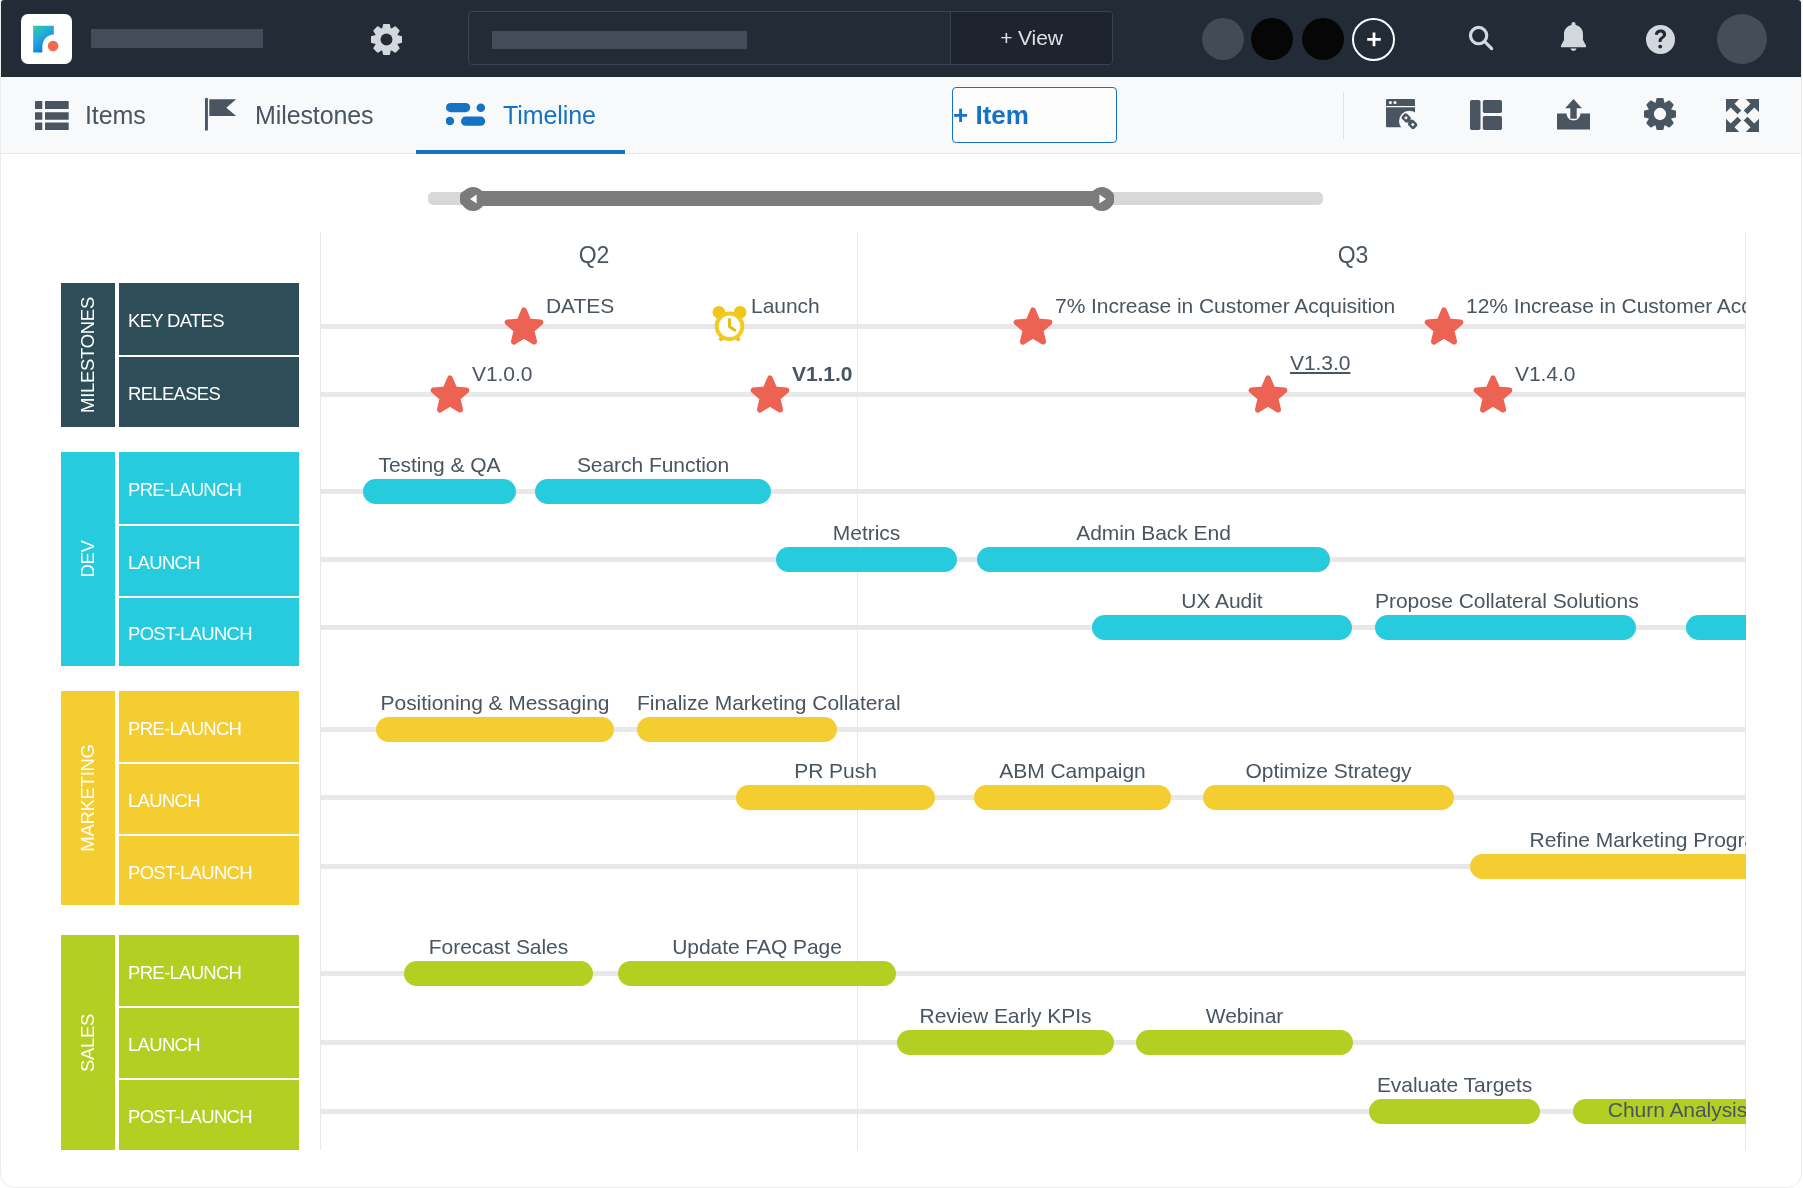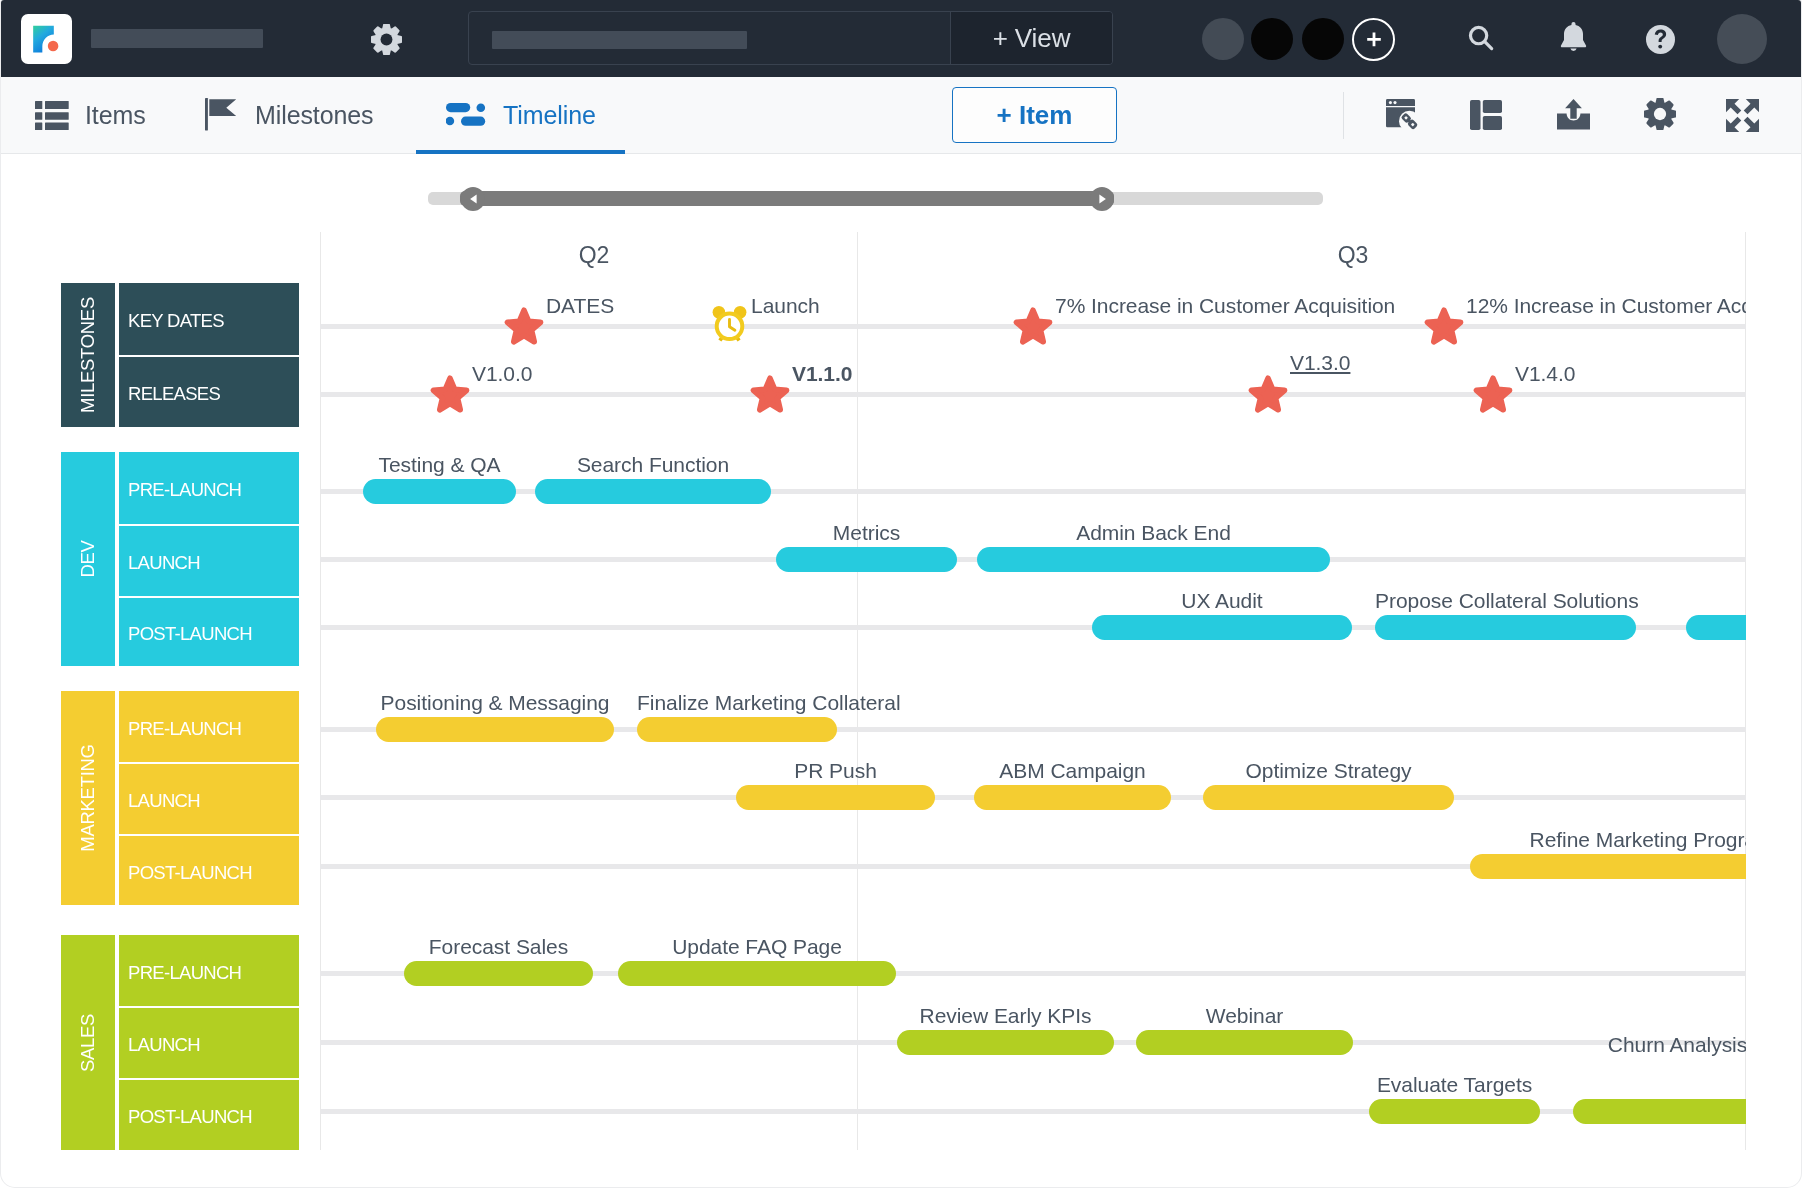--- a/index.html
+++ b/index.html
@@ -35,21 +35,21 @@
     position:absolute; left:467px; top:11px; width:645px; height:54px;
     border:1px solid #39424f; border-radius:4px;
   }
   .redact-2 {
     position:absolute; left:23px; top:19px; width:255px; height:18px;
     background:#434c58; border-radius:1px;
   }
   .viewbtn {
     position:absolute; right:0; top:0; width:162px; height:52px;
     border-left:1px solid #39424f; background:#1d242e;
-    color:#dbe0e6; font-size:26px; letter-spacing:-0.1px;
+    color:#dbe0e6; font-size:21px; letter-spacing:-0.1px;
     display:flex; align-items:center; justify-content:center;
     border-radius:0 3px 3px 0;
   }
   .avatar { position:absolute; border-radius:50%; }
   .plus-circle {
     position:absolute; border-radius:50%; border:2px solid #fff;
     display:flex; align-items:center; justify-content:center;
   }
   .ticon { position:absolute; }
 
@@ -63,21 +63,21 @@
     font-size:25px; color:#4a5562; letter-spacing:-0.1px;
   }
   .navtab .lbl { margin-left:0; }
   .navtab.active { color:#1673c3; }
   .tab-underline {
     position:absolute; height:4px; background:#1673c3; bottom:-1px;
   }
   .btn-item {
     position:absolute; border:1.5px solid #1673c3; border-radius:4px;
     color:#1673c3; font-size:26px; display:flex; align-items:center;
-    justify-content:center; background:#fdfdfd; font-weight:700; letter-spacing:0;
+    justify-content:flex-start; background:#fdfdfd; font-weight:700; letter-spacing:0;
   }
   .btn-filter {
     position:absolute; border:1px solid #d9dde1; border-radius:4px;
     color:#3d4852; font-size:25px; display:flex; align-items:center;
     justify-content:center; background:#fbfbfc; letter-spacing:-0.1px;
   }
   .vsep { position:absolute; background:#dfe2e5; width:1px; }
 
   
   .sb-track { position:absolute; background:#d8d8d8; border-radius:5px; }
@@ -396,21 +396,21 @@
         <div class="barlabel" style="left:403px;width:189px;top:935px;">Forecast Sales</div>
         <div class="bar" style="left:617px;top:961px;width:278px;background:#b2cf22;"></div>
         <div class="barlabel" style="left:617px;width:278px;top:935px;">Update FAQ Page</div>
         <div class="bar" style="left:896px;top:1030px;width:217px;background:#b2cf22;"></div>
         <div class="barlabel" style="left:896px;width:217px;top:1004px;">Review Early KPIs</div>
         <div class="bar" style="left:1135px;top:1030px;width:217px;background:#b2cf22;"></div>
         <div class="barlabel" style="left:1135px;width:217px;top:1004px;">Webinar</div>
         <div class="bar" style="left:1368px;top:1099px;width:171px;background:#b2cf22;"></div>
         <div class="barlabel" style="left:1368px;width:171px;top:1073px;">Evaluate Targets</div>
         <div class="bar" style="left:1572px;top:1099px;width:209px;background:#b2cf22;"></div>
-        <div class="barlabel" style="left:1572px;width:209px;top:1033px;">Churn Analysis</div>
+        <div class="barlabel" style="left:1572px;width:209px;top:1098px;">Churn Analysis</div>
         <div class="mstar" style="left:503px;top:307px;width:40px;height:38px;">
         <svg width="40" height="38" viewBox="0 0 40 38">
             <path d="M20.00 3.26 L24.65 14.26 L36.55 15.28 L27.53 23.11 L30.23 34.74 L20.00 28.58 L9.77 34.74 L12.47 23.11 L3.45 15.28 L15.35 14.26 Z" fill="#ec6253" stroke="#ec6253" stroke-width="5.6" stroke-linejoin="round"></path>
           </svg>
       </div>
         <div class="barlabel" style="left:545px;top:294px;text-align:left;">DATES</div>
         <div class="mstar" style="left:710.5px;top:304.5px;width:35px;height:38px;">
         <svg width="35" height="38" viewBox="0 0 35 38">
           <circle cx="6.9" cy="7.2" r="6.3" fill="#f0c419"></circle>
           <circle cx="28.1" cy="7.2" r="6.3" fill="#f0c419"></circle>

